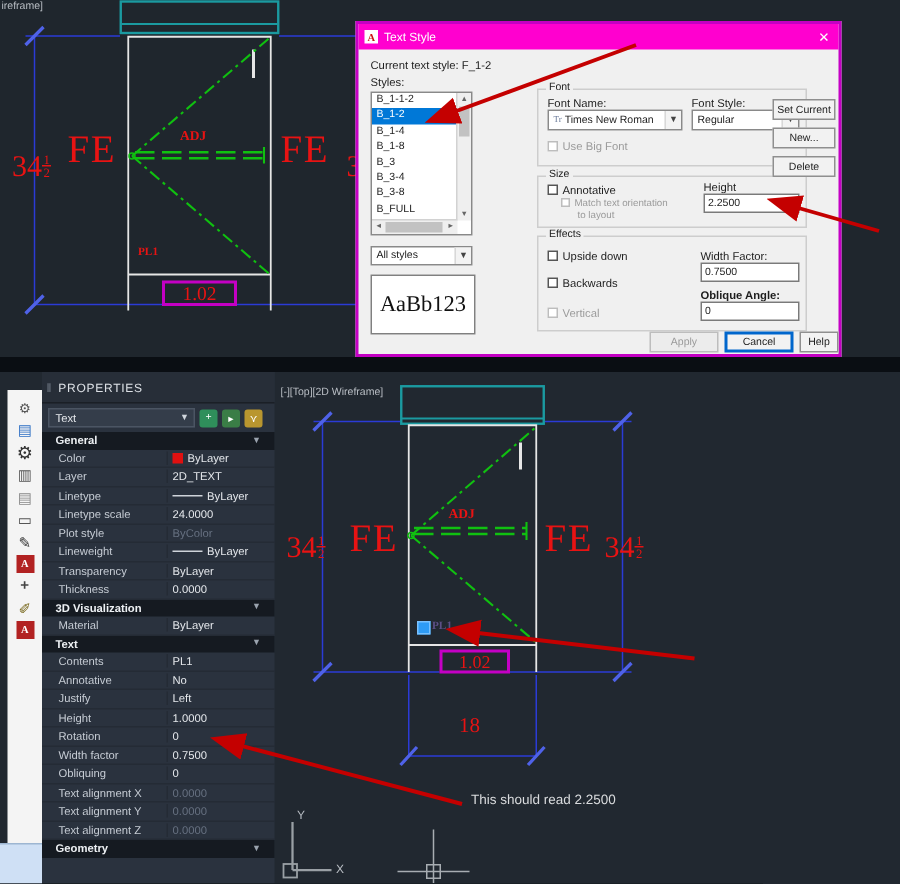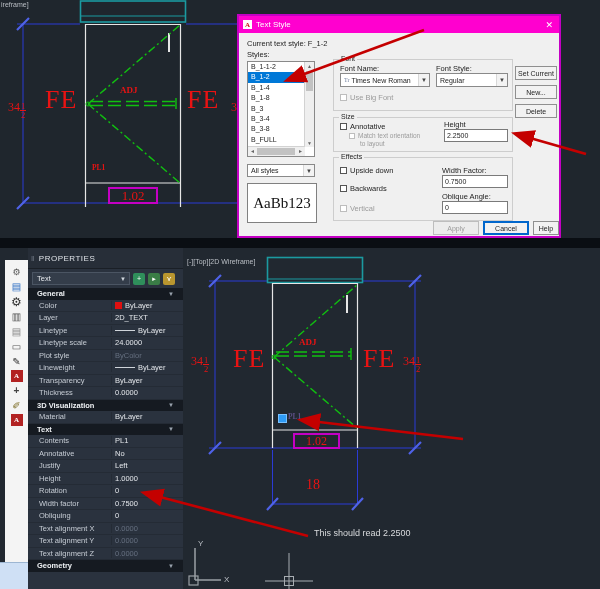--- a/index.html
+++ b/index.html
@@ -5,38 +5,38 @@
   html,body{margin:0;padding:0;background:#14181d;}
   #page{position:relative;width:600px;height:589px;overflow:hidden;
         font-family:"Liberation Sans",sans-serif;background:#1f262d;}
   .abs{position:absolute;}
   
   .vplabel{color:#b9bec4;font-size:7px;white-space:nowrap;}
   .cadred{color:#e81313;font-family:"Liberation Serif",serif;}
   .fe{font-size:26px;letter-spacing:1px;}
   .adj{font-size:9px;font-weight:bold;}
   .pl1{font-size:7.5px;font-weight:bold;}
-  .dimnum{font-size:12px;}
+  .dimnum{font-size:20px;}
   .frac{display:inline-block;vertical-align:top;margin-top:2px;}
   .frac i{display:block;font-style:normal;font-size:8.5px;line-height:8px;text-align:center;padding:0 1px;}
   .frac i.n{border-bottom:1px solid #e81313;}
   .magbox{border:2px solid #c400c4;display:flex;align-items:center;justify-content:center;
           font-family:"Liberation Serif",serif;color:#e81313;}
   .anno{color:#d9dbdd;font-size:9px;}
   .grip{background:#2e9bf5;border:1px solid #79c1ff;}
   .pl1faint{color:#5d4f86;font-size:7.5px;font-weight:bold;font-family:"Liberation Serif",serif;}
   
   #dialog{border:2px solid #c400c4;background:#f0f0f0;z-index:40;}
   #dlg-title{height:17px;background:#ff00cf;display:flex;align-items:center;padding:0 4px;}
   #dlg-title .t{color:#fff;font-size:8px;margin-left:4px;flex:1;}
   #dlg-title .x{color:#fff;font-size:9px;margin-right:2px;}
   .acadico{width:9px;height:9px;background:#fff;color:#cc1111;font-size:7px;font-weight:bold;
            font-family:"Liberation Serif",serif;display:flex;align-items:center;justify-content:center;}
   #dlg-body{position:absolute;left:0;top:17px;width:256px;height:205px;font-size:7.5px;color:#1d1d1d;}
-  .grp{position:absolute;border:1px solid #cdcdcd;}
+  .grp{position:absolute;border:1px solid #cdcdcd;margin-left:25px;}
   .grp .lg{position:absolute;top:-5px;left:5px;background:#f0f0f0;padding:0 2px;font-size:7px;}
   .fld{position:absolute;background:#fff;border:1px solid #7a7a7a;font-size:7px;
        display:flex;align-items:center;padding-left:2px;box-sizing:border-box;}
   .combo{position:absolute;background:#fff;border:1px solid #898989;font-size:7px;
          display:flex;align-items:center;padding-left:3px;box-sizing:border-box;}
   .combo .ar{margin-left:auto;color:#444;font-size:6px;padding:0 2px;border-left:1px solid #d8d8d8;align-self:stretch;display:flex;align-items:center;background:#f3f3f3;}
   .cb{display:inline-block;width:7px;height:7px;background:#fff;border:1px solid #555;
       vertical-align:-1px;margin-right:3px;box-sizing:border-box;}
   .gray,.gray .cbl{color:#9b9b9b;}
   .gray .cb{border-color:#bdbdbd;}
@@ -206,21 +206,21 @@
           <span class="abs" style="left:6px;top:26px;">
             <i class="cb"></i><span>Backwards</span>
           </span>
           <span class="abs gray" style="left:6px;top:46px;">
             <i class="cb"></i><span class="cbl">Vertical</span>
           </span>
           <span class="abs" style="left:108px;top:8px;">Width Factor:</span>
           <div class="abs fld" style="left:108px;top:17px;width:66px;height:13px;">
             <span>0.7500</span>
           </div>
-          <span class="abs" style="left:108px;top:34px;">Oblique Angle:</span>
+          <span class="abs" style="left:108px;top:34px;font-weight:bold;">Oblique Angle:</span>
           <div class="abs fld" style="left:108px;top:43px;width:66px;height:13px;">
             <span>0</span>
           </div>
         </div>
 
         <div class="btn" style="left:276px;top:33px;width:42px;height:14px;">
             <span>Set Current</span>
           </div>
         <div class="btn" style="left:276px;top:52px;width:42px;height:14px;">
             <span>New...</span>

